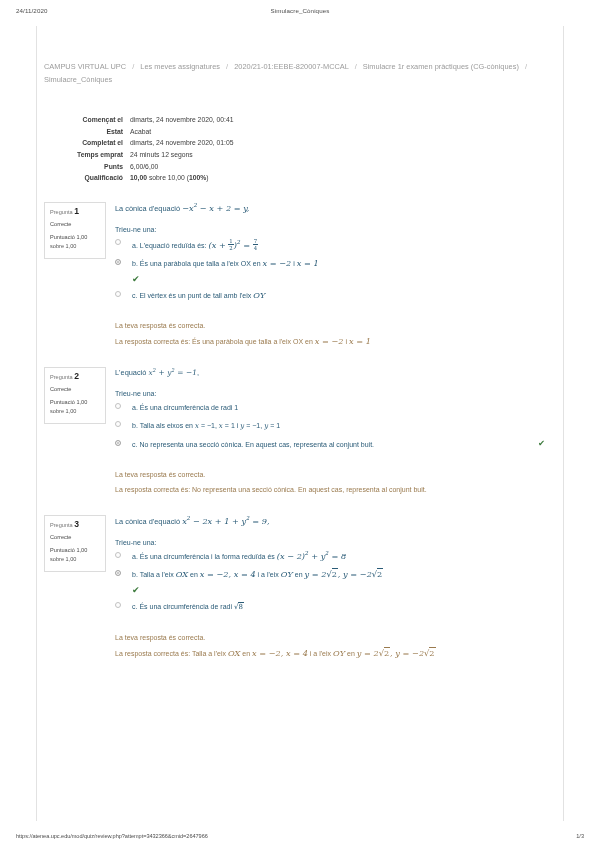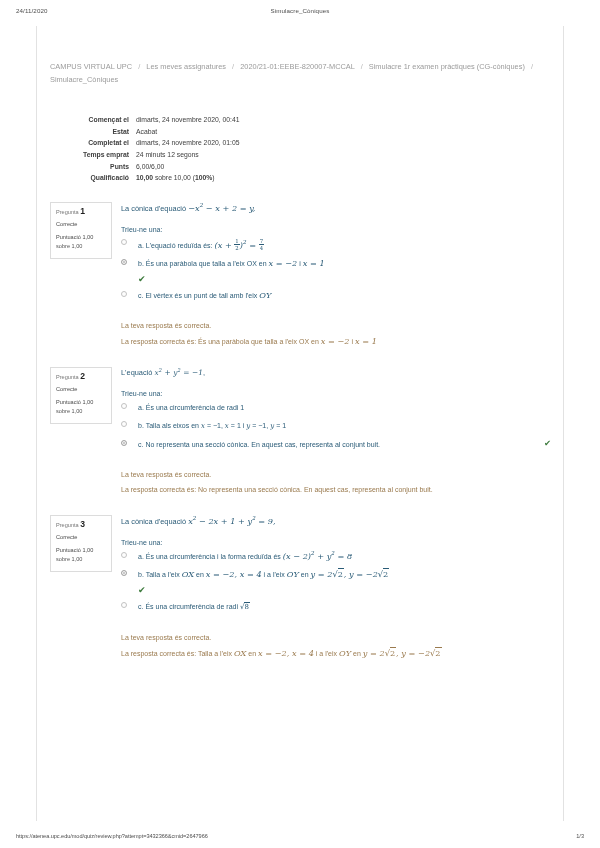--- a/index.html
+++ b/index.html
@@ -24,21 +24,21 @@
   .ph-right{ width:33%; }
 
   
   .page-frame{
     position:absolute; left:36px; top:26px;
     width:528px; height:795px;
     border-left:1px solid #e2e2e2;
     border-right:1px solid #e2e2e2;
   }
 
-  .content{ position:absolute; left:40px; top:60px; width:520px;margin-left:6px; }
+  .content{ position:absolute; left:40px; top:60px; width:520px; }
 
   
   .breadcrumb{
     font-size:7.4px; color:#9b9b9b; line-height:13px;
     width:500px; padding-left:4px;
   }
   .breadcrumb .sep{ margin:0 4px; color:#b6b6b6; }
   .breadcrumb .crumb{ white-space:nowrap; }
 
   

